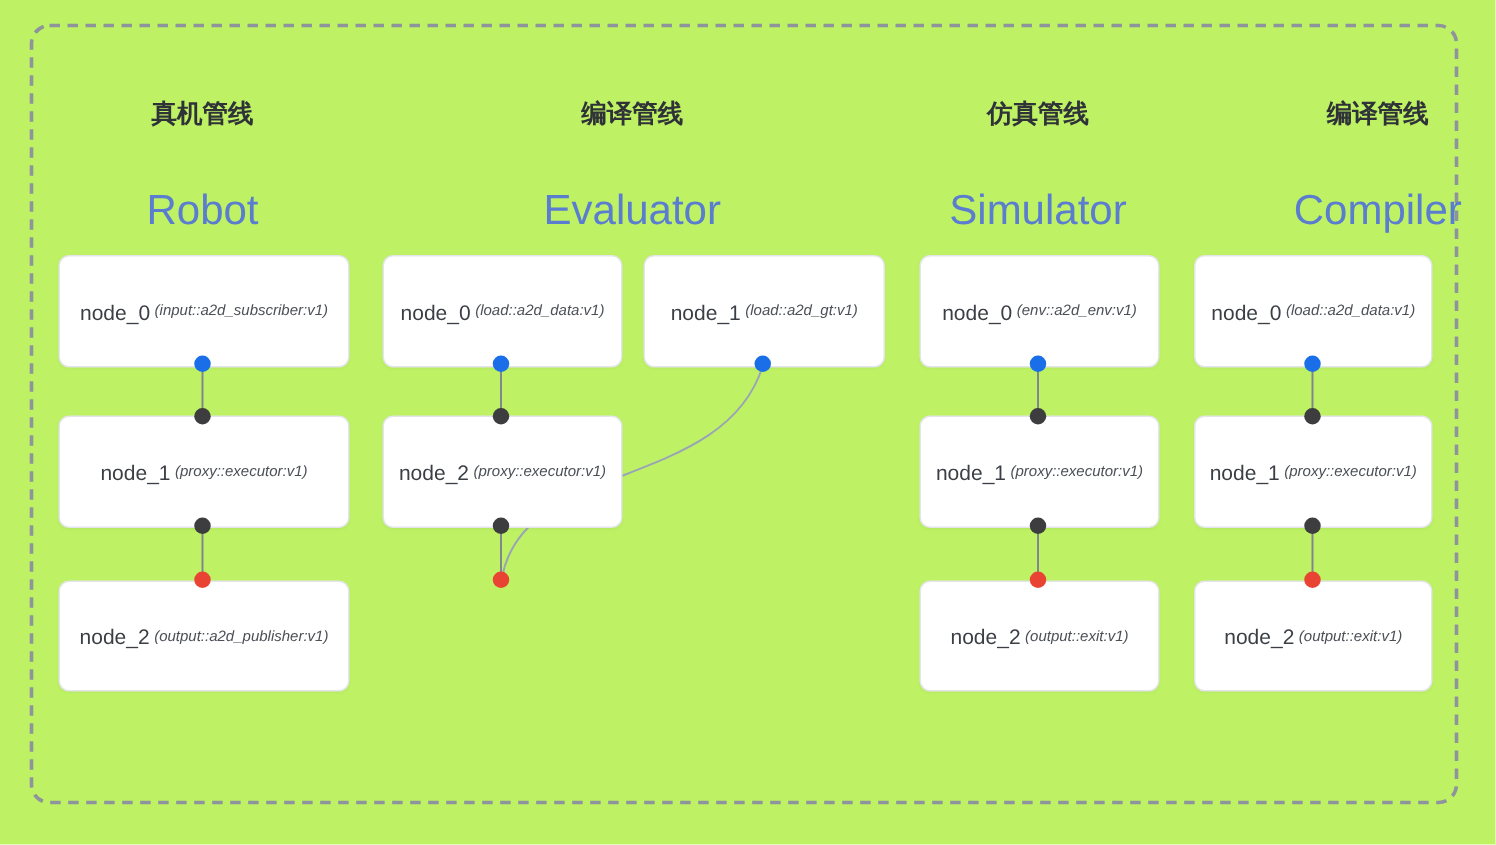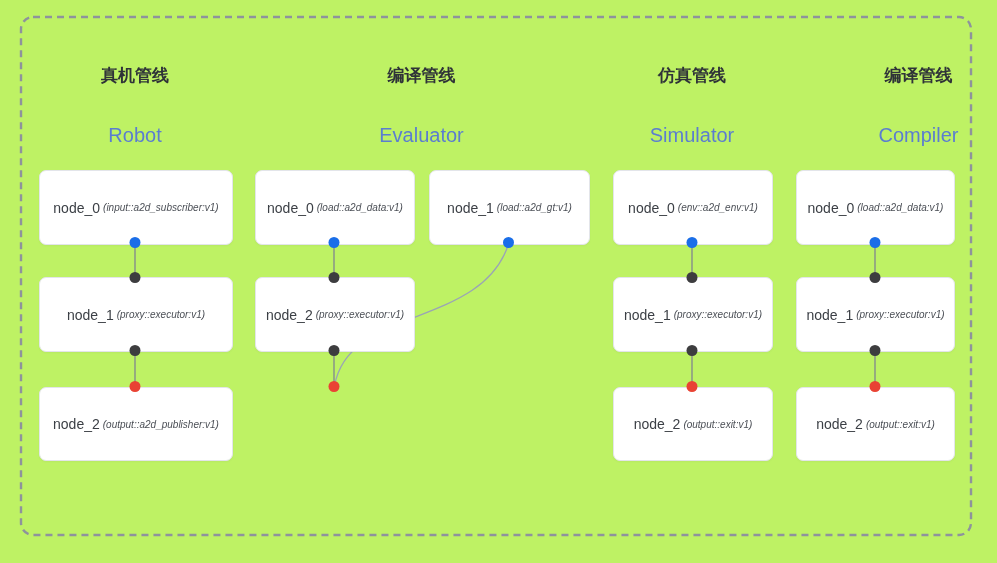--- a/index.html
+++ b/index.html
@@ -7,21 +7,21 @@
     position:relative;width:997px;height:563px;overflow:hidden;
     background:#bef264;
     font-family:"Liberation Sans","DejaVu Sans",sans-serif;
   }
   svg.layer{position:absolute;left:0;top:0;pointer-events:none;}
   .behind{z-index:1;}
   .front{z-index:3;}
 
   .hdr{position:absolute;text-align:center;z-index:2;}
   .hdr-cn{font-size:17px;font-weight:700;color:#2f3338;top:64px;}
-  .hdr-en{font-size:20px;font-weight:400;color:#5b7dd0;top:124px;}
+  .hdr-en{font-size:28px;font-weight:400;color:#5b7dd0;top:124px;}
   .hdr-p0{left:39px;width:192px;}
   .hdr-p1{left:255px;width:333px;}
   .hdr-p2{left:613px;width:158px;}
   .hdr-p3{left:840px;width:157px;text-align:center;}
 
   .node{
     position:absolute;z-index:2;background:#ffffff;
     border:1px solid #e3e5ea;border-radius:7px;
     display:flex;flex-direction:row;align-items:center;justify-content:center;
     gap:3px;box-shadow:0 1px 2px rgba(60,70,100,0.05);

